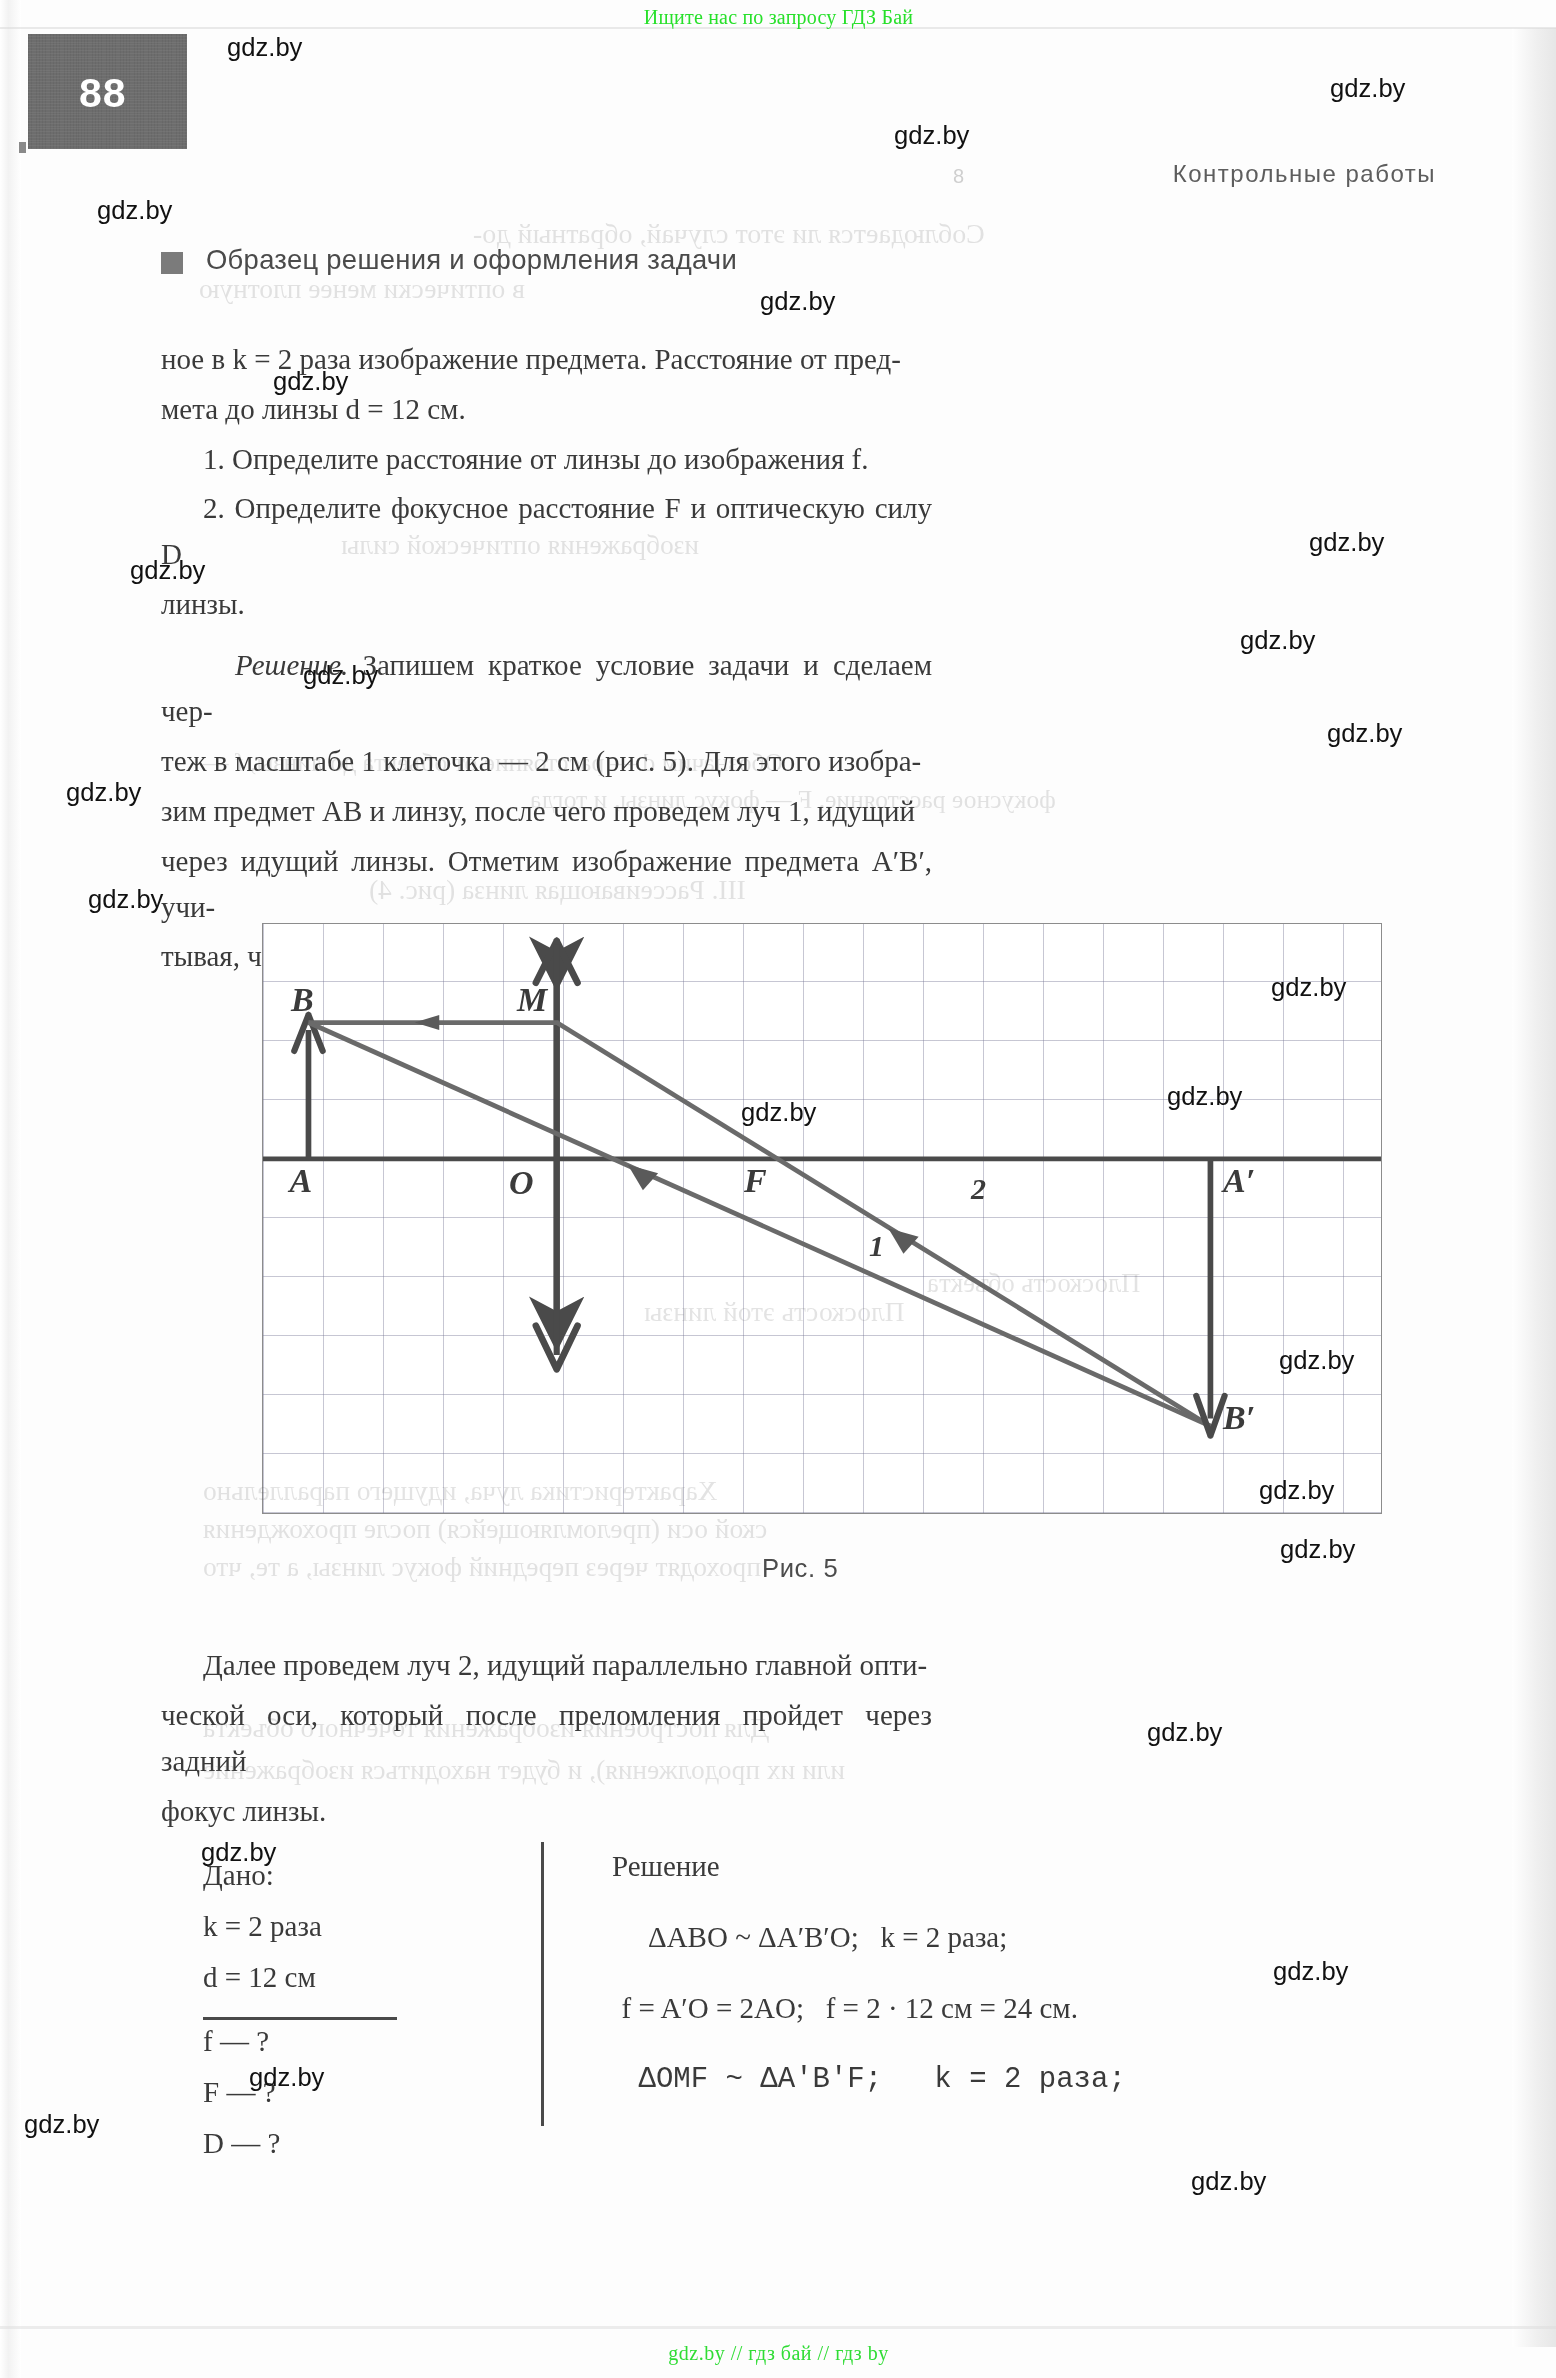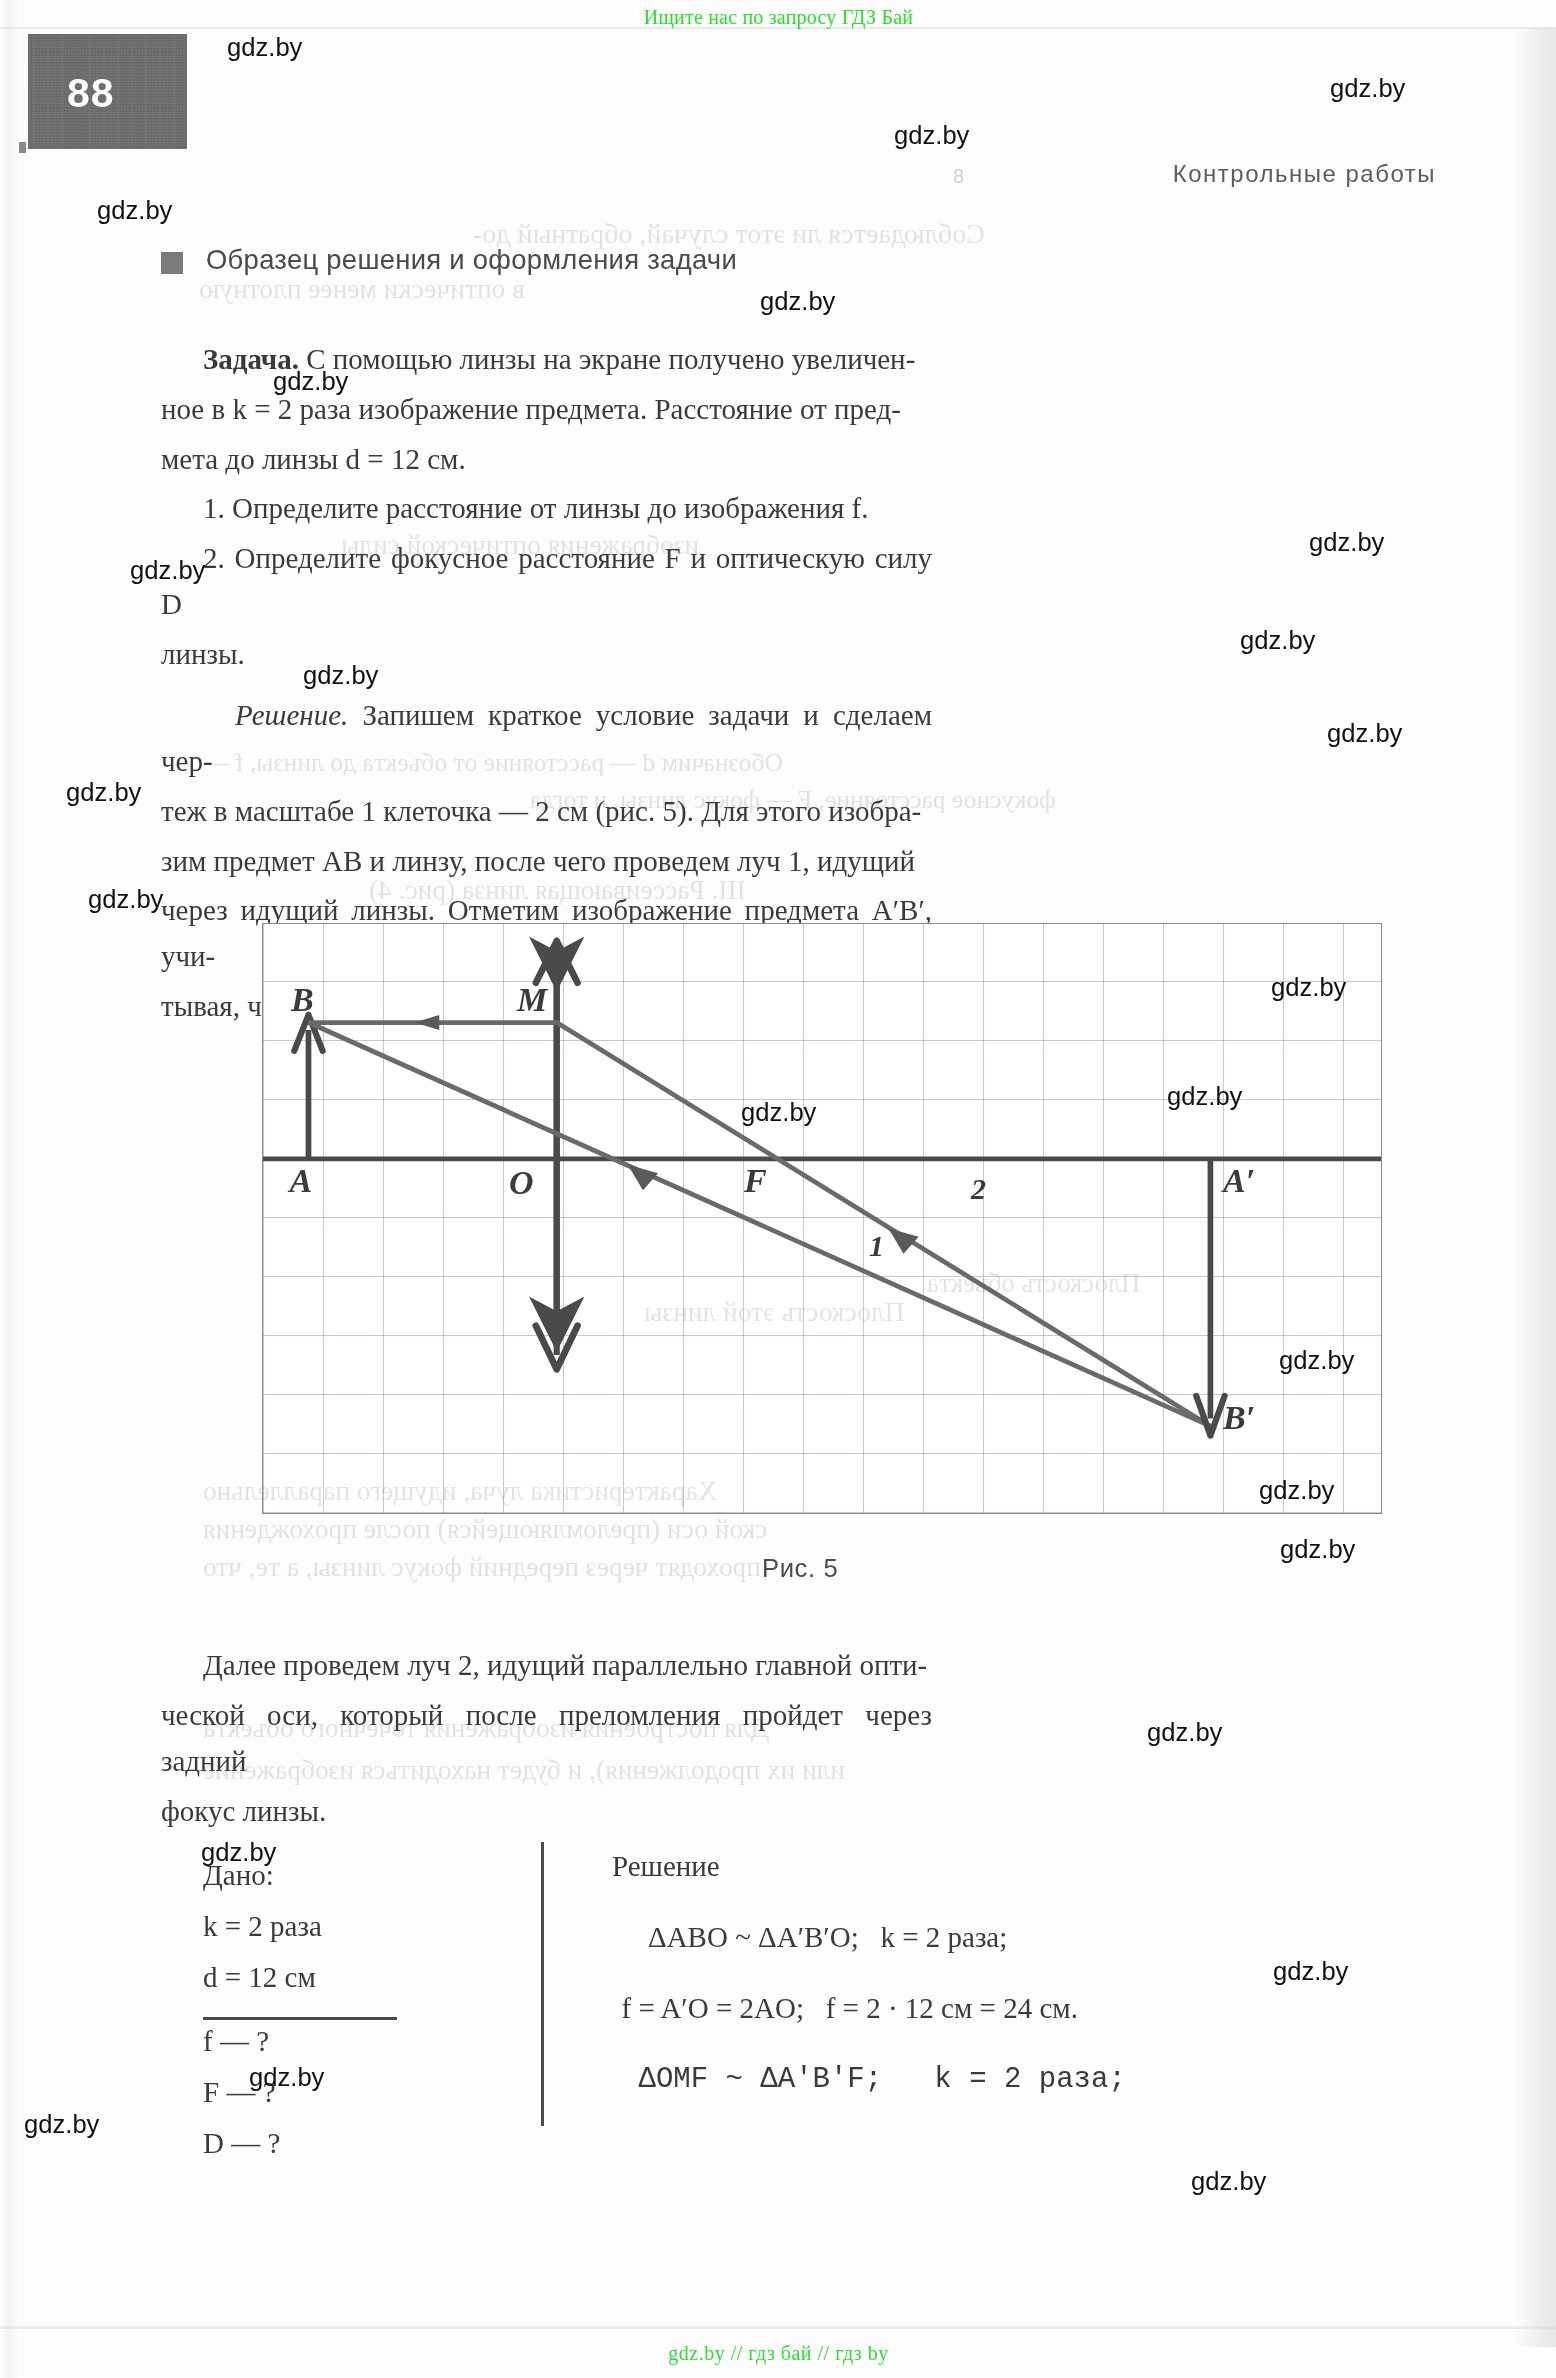--- a/index.html
+++ b/index.html
@@ -50,21 +50,21 @@
   .pagenum-block{
     position:absolute;left:28px;top:34px;
     width:159px;height:115px;
     background:#6d6d6d;
     background-image:
       repeating-linear-gradient(0deg,rgba(255,255,255,.05) 0 0.9px,transparent 0.9px 2.8px),
       repeating-linear-gradient(90deg,rgba(0,0,0,.05) 0 0.9px,transparent 0.9px 2.8px);
     box-shadow:0 0 0 0 #000;
   }
   .pagenum{
-    position:absolute;left:67px;top:70px;
+    position:absolute;left:79px;top:70px;
     color:#ffffff;
     font-family:"Liberation Sans",sans-serif;
     font-weight:bold;
     font-size:41px;
     letter-spacing:0.9px;
   }
   .pagenum-tick{
     position:absolute;left:19px;top:142px;width:6.6px;height:11.4px;
     background:#8a8a8a;
   }
@@ -249,21 +249,20 @@
   <div class="pagenum">88</div>
   <div class="pagenum-tick"></div>
 
   <div class="runhead-ghost">8</div>
   <div class="runhead">Контрольные работы</div>
 
   <div class="sect-bullet"></div>
   <div class="sect-head">Образец решения и оформления задачи</div>
 
   <div class="body-col">
-    <p class="p ind"><b class="hv">Задача.</b><span> С помощью линзы на экране получено увеличен-</span></p>
     <p class="p">ное в k = 2 раза изображение предмета. Расстояние от пред-</p>
     <p class="p">мета до линзы d = 12 см.</p>
     <p class="p ind">1. Определите расстояние от линзы до изображения f.</p>
     <p class="p ind">2. Определите фокусное расстояние F и оптическую силу D</p>
     <p class="p">линзы.</p>
     <p class="p ind" style="margin-top:15px"><i class="it">Решение.</i><span> Запишем краткое условие задачи и сделаем чер-</span></p>
     <p class="p">теж в масштабе 1 клеточка — 2 см (рис. 5). Для этого изобра-</p>
     <p class="p">зим предмет AB и линзу, после чего проведем луч 1, идущий</p>
     <p class="p">через идущий линзы. Отметим изображение предмета A′B′, учи-</p>
     <p class="p">тывая, что оно в два раза больше самого предмета.</p>

